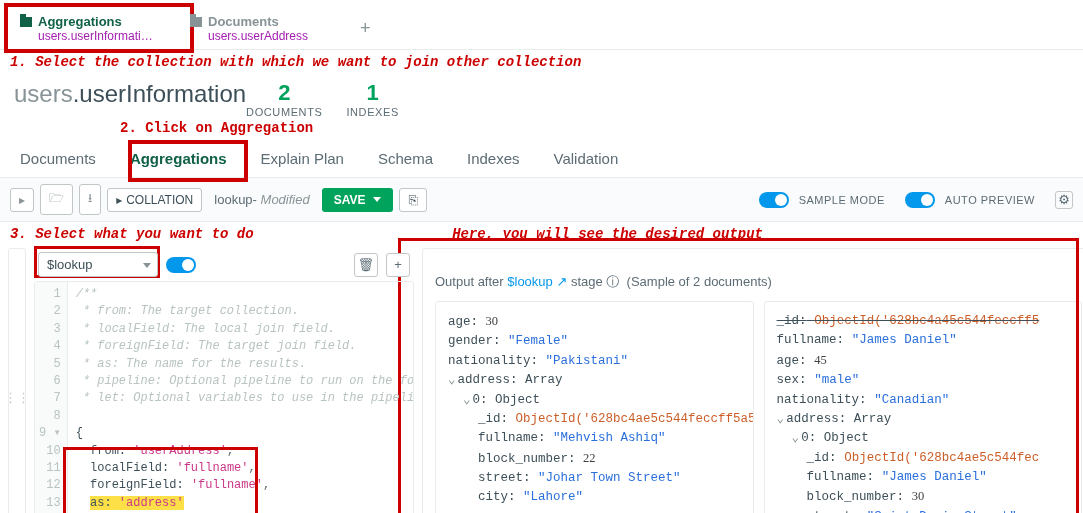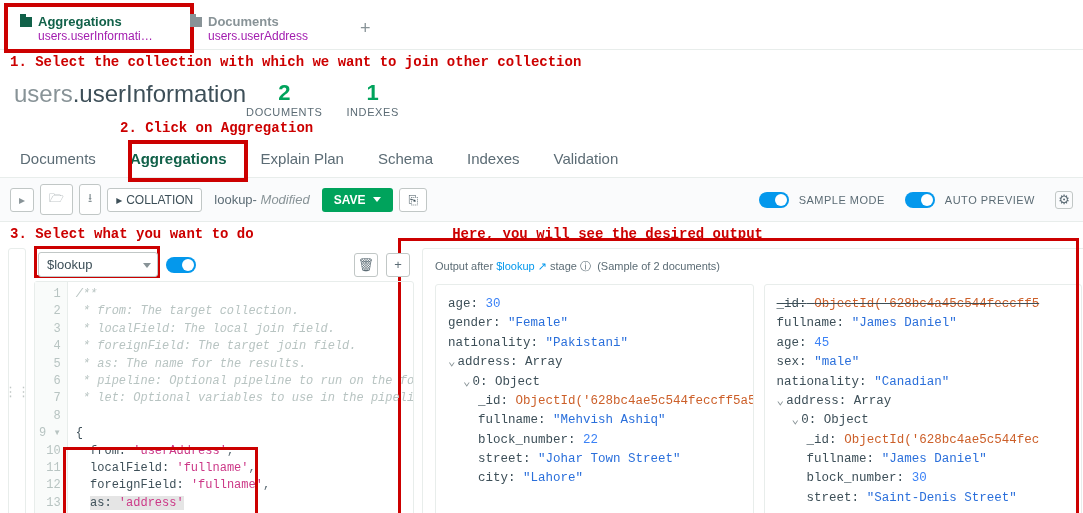--- a/index.html
+++ b/index.html
@@ -7,21 +7,21 @@
   .top-tabs { display:flex; align-items:center; padding: 8px 6px 0 6px; border-bottom:1px solid #e8edeb; }
   .wtab { display:flex; flex-direction:column; padding:6px 14px; position:relative; min-width:170px; }
   .wtab .row1 { display:flex; align-items:center; gap:6px; font-weight:600; font-size:13px; }
   .wtab .row2 { font-size:12px; color:#a21caf; margin-left:18px; }
   .wtab.active .row1 { color:#116149; }
   .wtab:not(.active) { color:#889397; }
   .wtab:not(.active) .row1 { color:#889397; }
   .folder-icon { width:12px; height:10px; background:currentColor; position:relative; }
   .folder-icon::before{content:'';position:absolute;top:-3px;left:0;width:6px;height:3px;background:currentColor;}
   .plus-tab { padding:10px 14px; color:#889397; font-size:18px; cursor:pointer; }
-  .anno { font-family: "Consolas","Courier New",monospace; font-weight:bold; color:#c00; font-size:14px; padding:4px 10px; }
+  .anno { font-family: "Consolas","Courier New",monospace; font-weight:bold; color:#c00; font-size:14px; padding:4px 10px;font-style:italic; }
   .ns-row { display:flex; justify-content:flex-start; align-items:flex-start; padding:6px 14px 2px 14px; }
   .ns { font-size:24px; font-weight:300; color:#3d4f58; }
   .ns .db { color:#889397; }
   .ns .coll { color:#3d4f58; }
   .stats { display:flex; gap:24px; text-align:center; }
   .stats .num { color:#00a35c; font-size:22px; font-weight:600; }
   .stats .lbl { color:#5c6c75; font-size:11px; letter-spacing:0.6px; }
   .anno2 { font-family:"Consolas","Courier New",monospace; font-weight:bold;color:#c00;font-size:14px;padding:0 10px 4px 120px;}
   .subtabs { display:flex; gap:26px; padding:0 16px; border-bottom:1px solid #e8edeb; font-size:15px; color:#5c6c75; }
   .subtabs .st { padding:10px 4px; cursor:pointer; }
@@ -46,29 +46,29 @@
   .stage-head{display:flex;align-items:center;gap:8px;padding:4px;}
   .sel{border:1px solid #c1c7c6;border-radius:3px;padding:4px 20px 4px 8px;font-size:13px;background:#fff;position:relative;min-width:120px;cursor:pointer;}
   .sel::after{content:'';position:absolute;right:6px;top:50%;transform:translateY(-40%);border-left:4px solid transparent;border-right:4px solid transparent;border-top:5px solid #889397;}
   .mini{border:1px solid #c1c7c6;border-radius:3px;width:24px;height:24px;display:flex;align-items:center;justify-content:center;color:#5c6c75;cursor:pointer;background:#fff;}
   .editor{border:1px solid #e8edeb;border-radius:3px;font-family:"Consolas","Courier New",monospace;font-size:12px;line-height:1.45;position:relative;display:flex;}
   .gutter{background:#f9fbfa;color:#b8c4c2;text-align:right;padding:4px 6px 4px 4px;user-select:none;border-right:1px solid #e8edeb;min-width:24px;}
   .code{padding:4px 8px;white-space:pre;color:#5c6c75;flex:1;overflow:hidden;}
   .code .c{color:#b8c4c2;font-style:italic;}
   .code .k{color:#3d4f58;}
   .code .s{color:#cc3887;}
-  .code .hi{background:#e5e5e5;}
+  .code .hi{background:#fde047;}
   .overnote{position:absolute;font-family:"Consolas","Courier New",monospace;font-weight:bold;color:#c00;font-size:14px;line-height:1.3;}
   .right-col{flex:1;border:1px solid #e8edeb;border-radius:3px;padding:10px 12px 8px 12px;}
-  .outhdr{font-size:11px;color:#5c6c75;margin-bottom:10px;}
+  .outhdr{font-size:13px;color:#5c6c75;margin-bottom:10px;margin-top:14px;}
   .outhdr a{color:#0498ec;text-decoration:none;}
   .cards{display:flex;gap:10px;}
   .card{border:1px solid #e8edeb;border-radius:3px;padding:10px 12px;font-family:"Consolas","Courier New",monospace;font-size:12.5px;line-height:1.55;flex:1;min-width:0;overflow:hidden;white-space:nowrap;}
   .card .k2{color:#3d4f58;}
-  .card .n{color:#3b82f6;}
+  .card .n{color:#404040;font-family:Liberation Serif, serif;}
   .card .str{color:#2a6fdb;}
   .card .oid{color:#cc5f29;}
   .card .ex{color:#889397;margin-right:2px;cursor:pointer;}
   .strike{text-decoration:line-through;}
   .rb-tab{position:absolute;left:4px;top:3px;width:190px;height:50px;pointer-events:none;border:4px solid #c00;}
   .top-tabs{position:relative;}
   .subtabs{position:relative;}
   .rb-subtab{position:absolute;left:128px;top:0;width:120px;height:42px;border:4px solid #c00;pointer-events:none;}
   .stage-head{position:relative;}
   .rb-sel{position:absolute;left:0px;top:-2px;width:126px;height:32px;border:3px solid #c00;pointer-events:none;}

